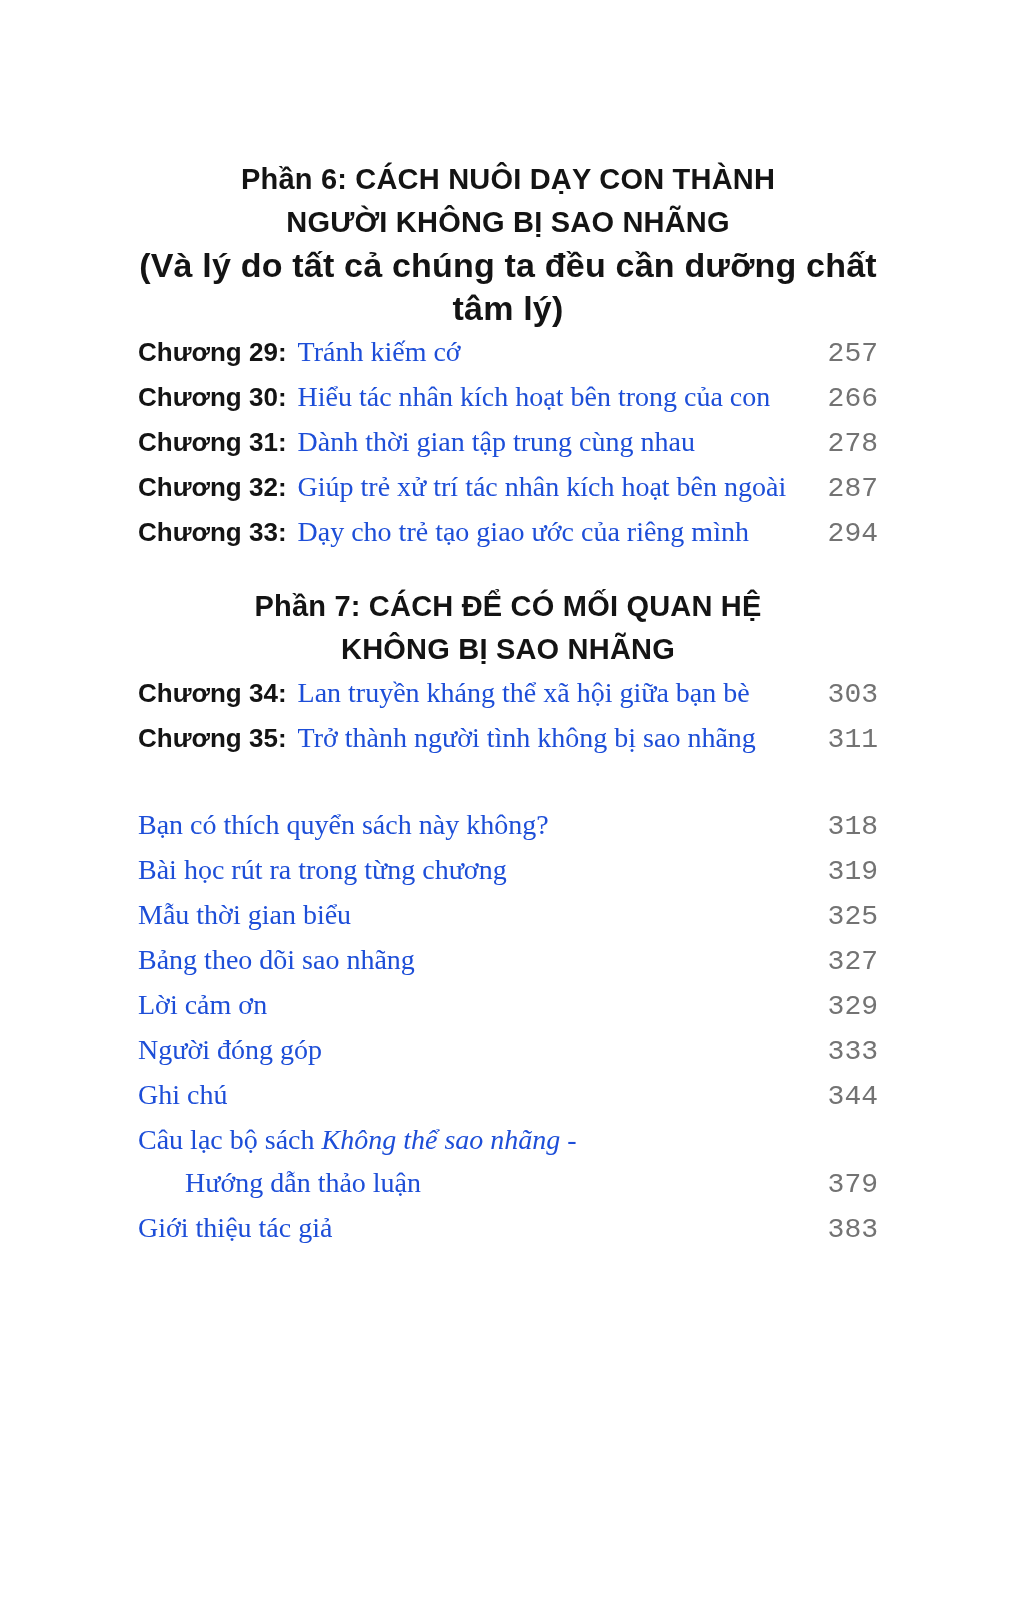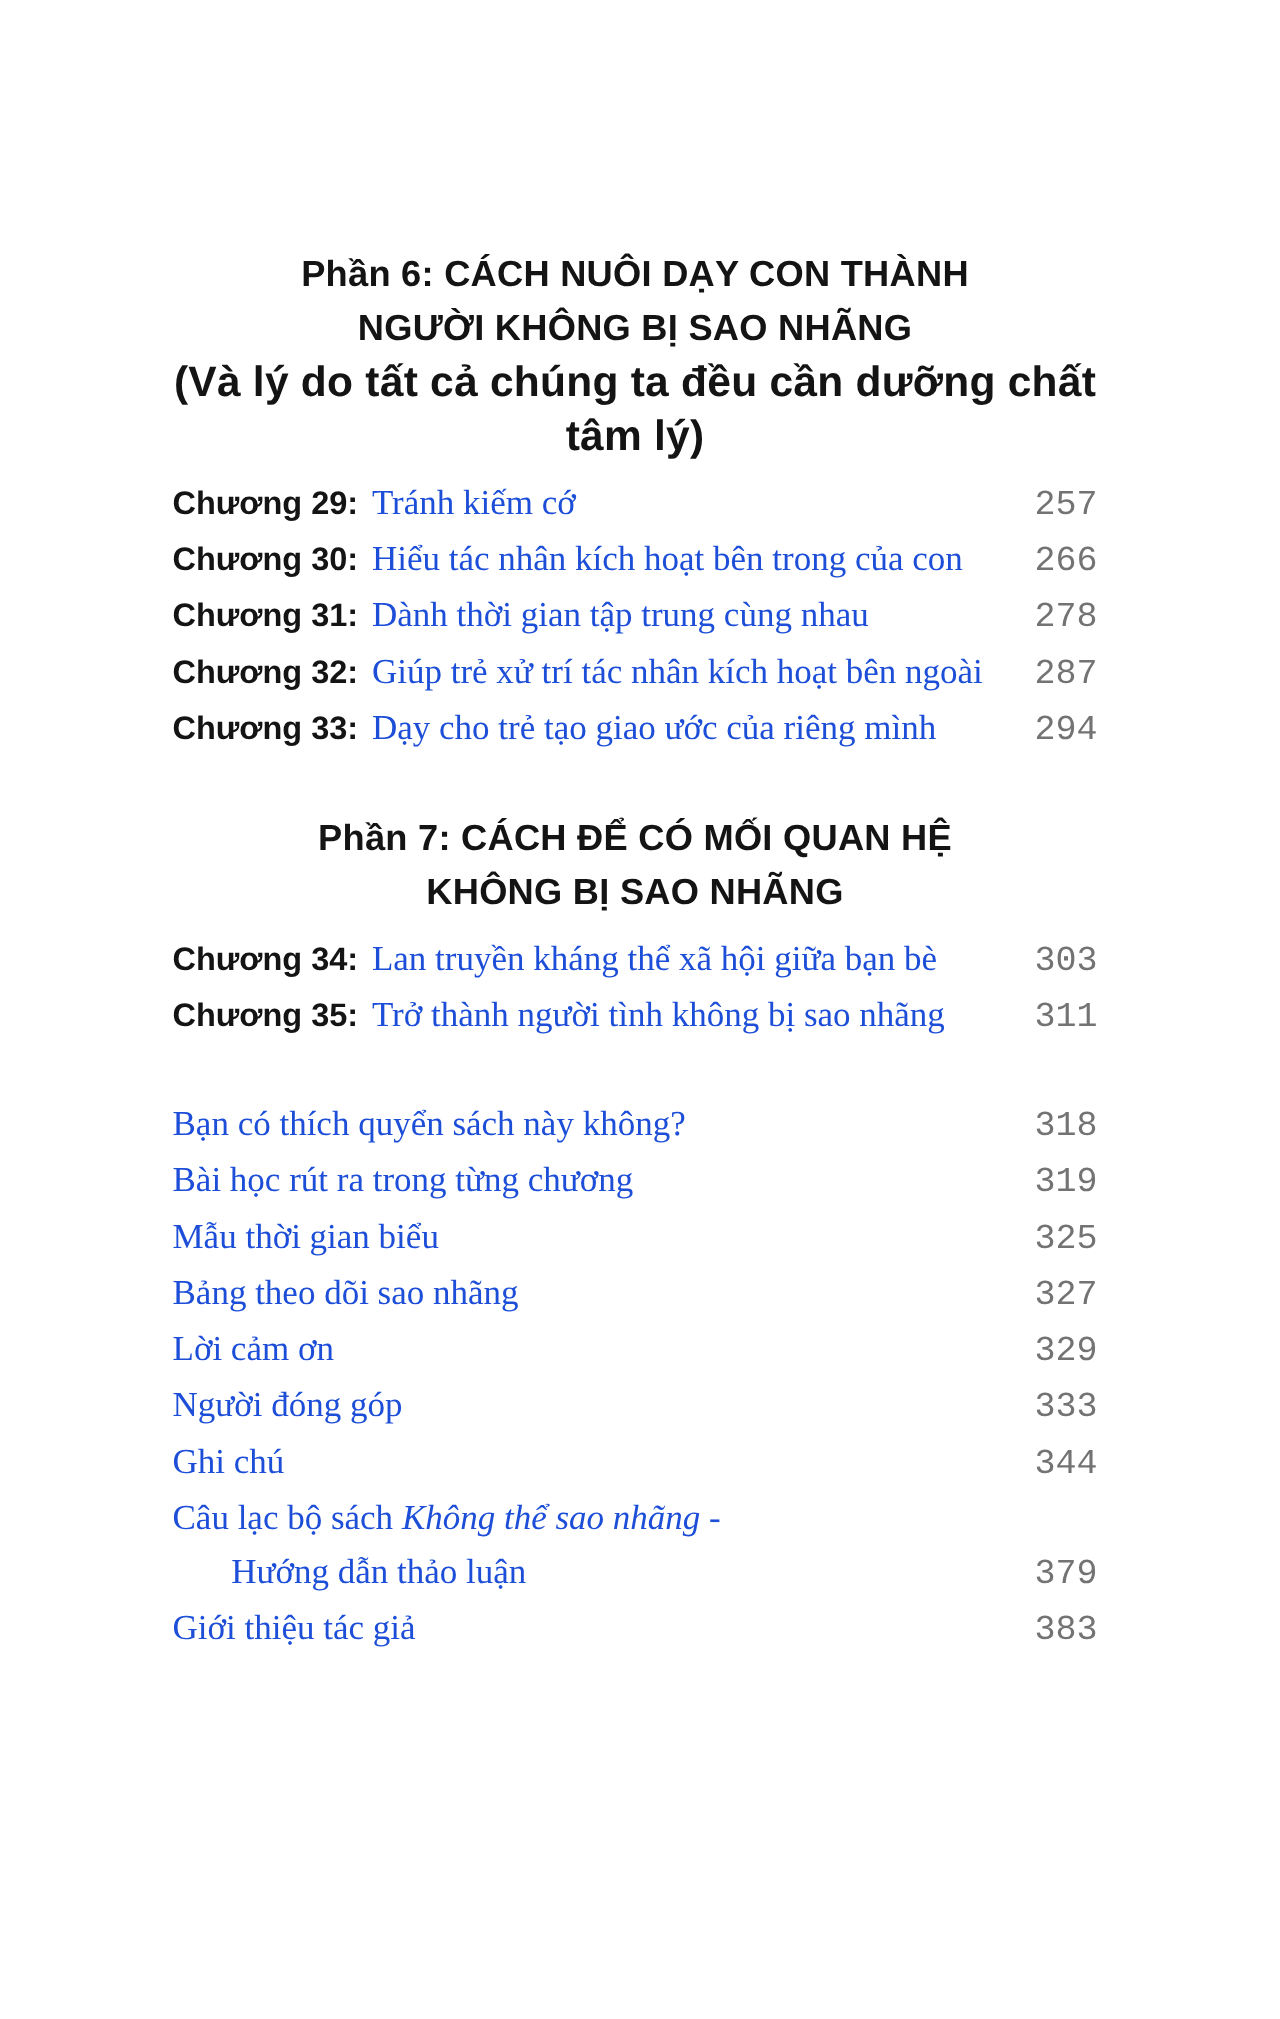--- a/index.html
+++ b/index.html
@@ -20,28 +20,27 @@
     width: 740px;
   }
   .part-heading {
     text-align: center;
     font-family: "Liberation Sans", sans-serif;
     font-weight: 700;
     font-size: 29px;
     line-height: 43px;
     color: #141414;
     letter-spacing: 0.2px;
-    margin-top: 41px;
   }
   .part-subtitle {
     font-size: 34px;
     font-weight: 700;
   }
-  .chapter-list { margin-top: 10px; }
-  .heading-part7 { margin-top: 44px; }
+  .chapter-list { }
+  .heading-part7 { margin-top: 30px; }
   .back-section { margin-top: 42px; }
   .row {
     display: flex;
     align-items: baseline;
     line-height: 43px;
     white-space: nowrap;
   }
   .chapter-label {
     font-family: "Liberation Sans", sans-serif;
     font-weight: 700;

